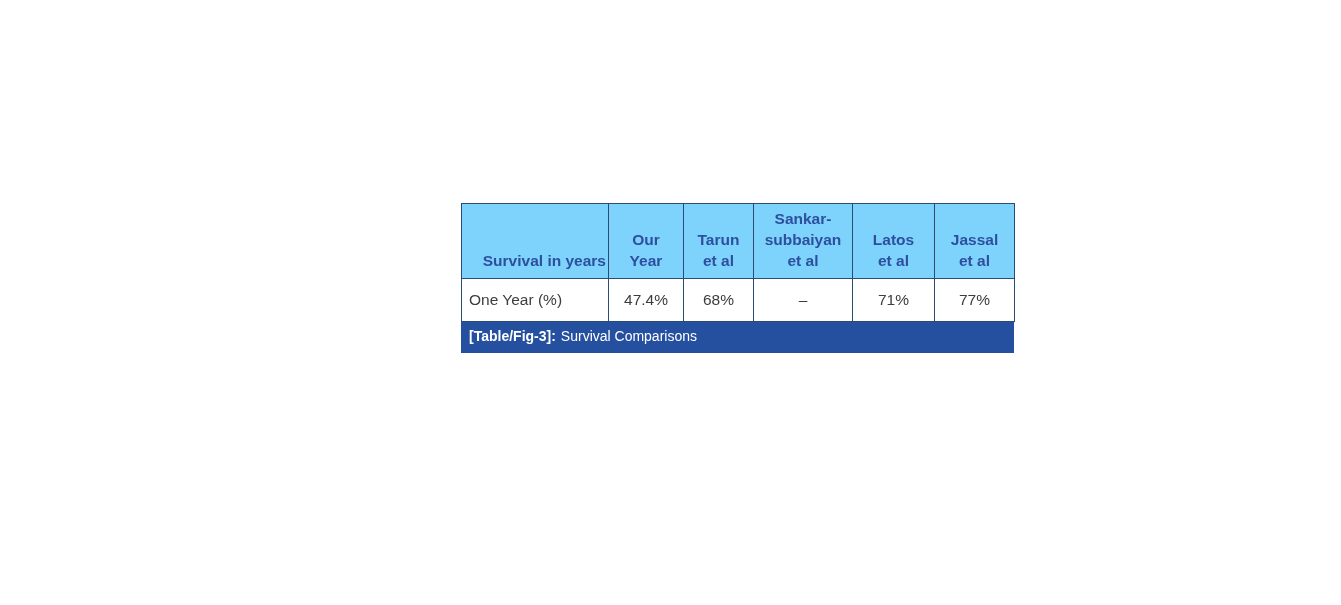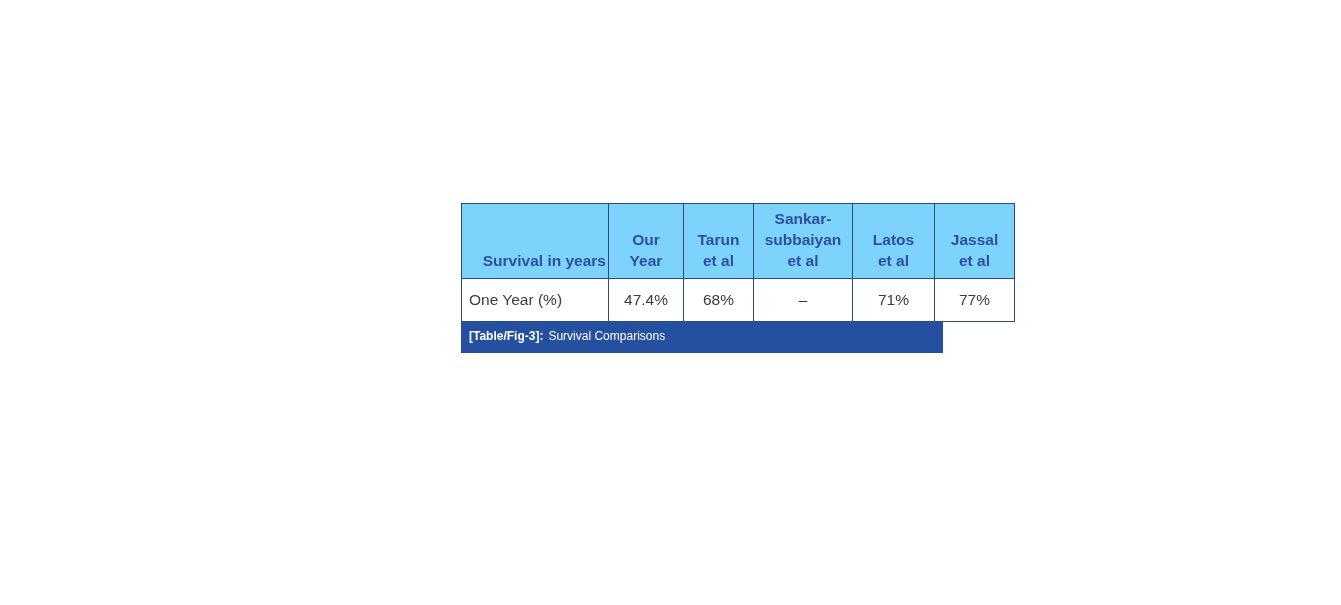--- a/index.html
+++ b/index.html
@@ -54,25 +54,25 @@
     vertical-align: middle;
     height: 31px;
     padding: 12px 2px;
   }
   table.survival td.rowlabel {
     text-align: left;
     padding-left: 7px;
   }
   .caption-bar {
     box-sizing: border-box;
-    width: 482px;
+    width: 553px;
     height: 31px;
     background: #2550a0;
     color: #ffffff;
-    font-size: 12px;
+    font-size: 14px;
     line-height: 29px;
     padding-left: 8px;
     white-space: nowrap;
     overflow: hidden;
   }
   .caption-bar .prefix {
     font-weight: bold;
   }
   .caption-bar .text {
     margin-left: 5px;

